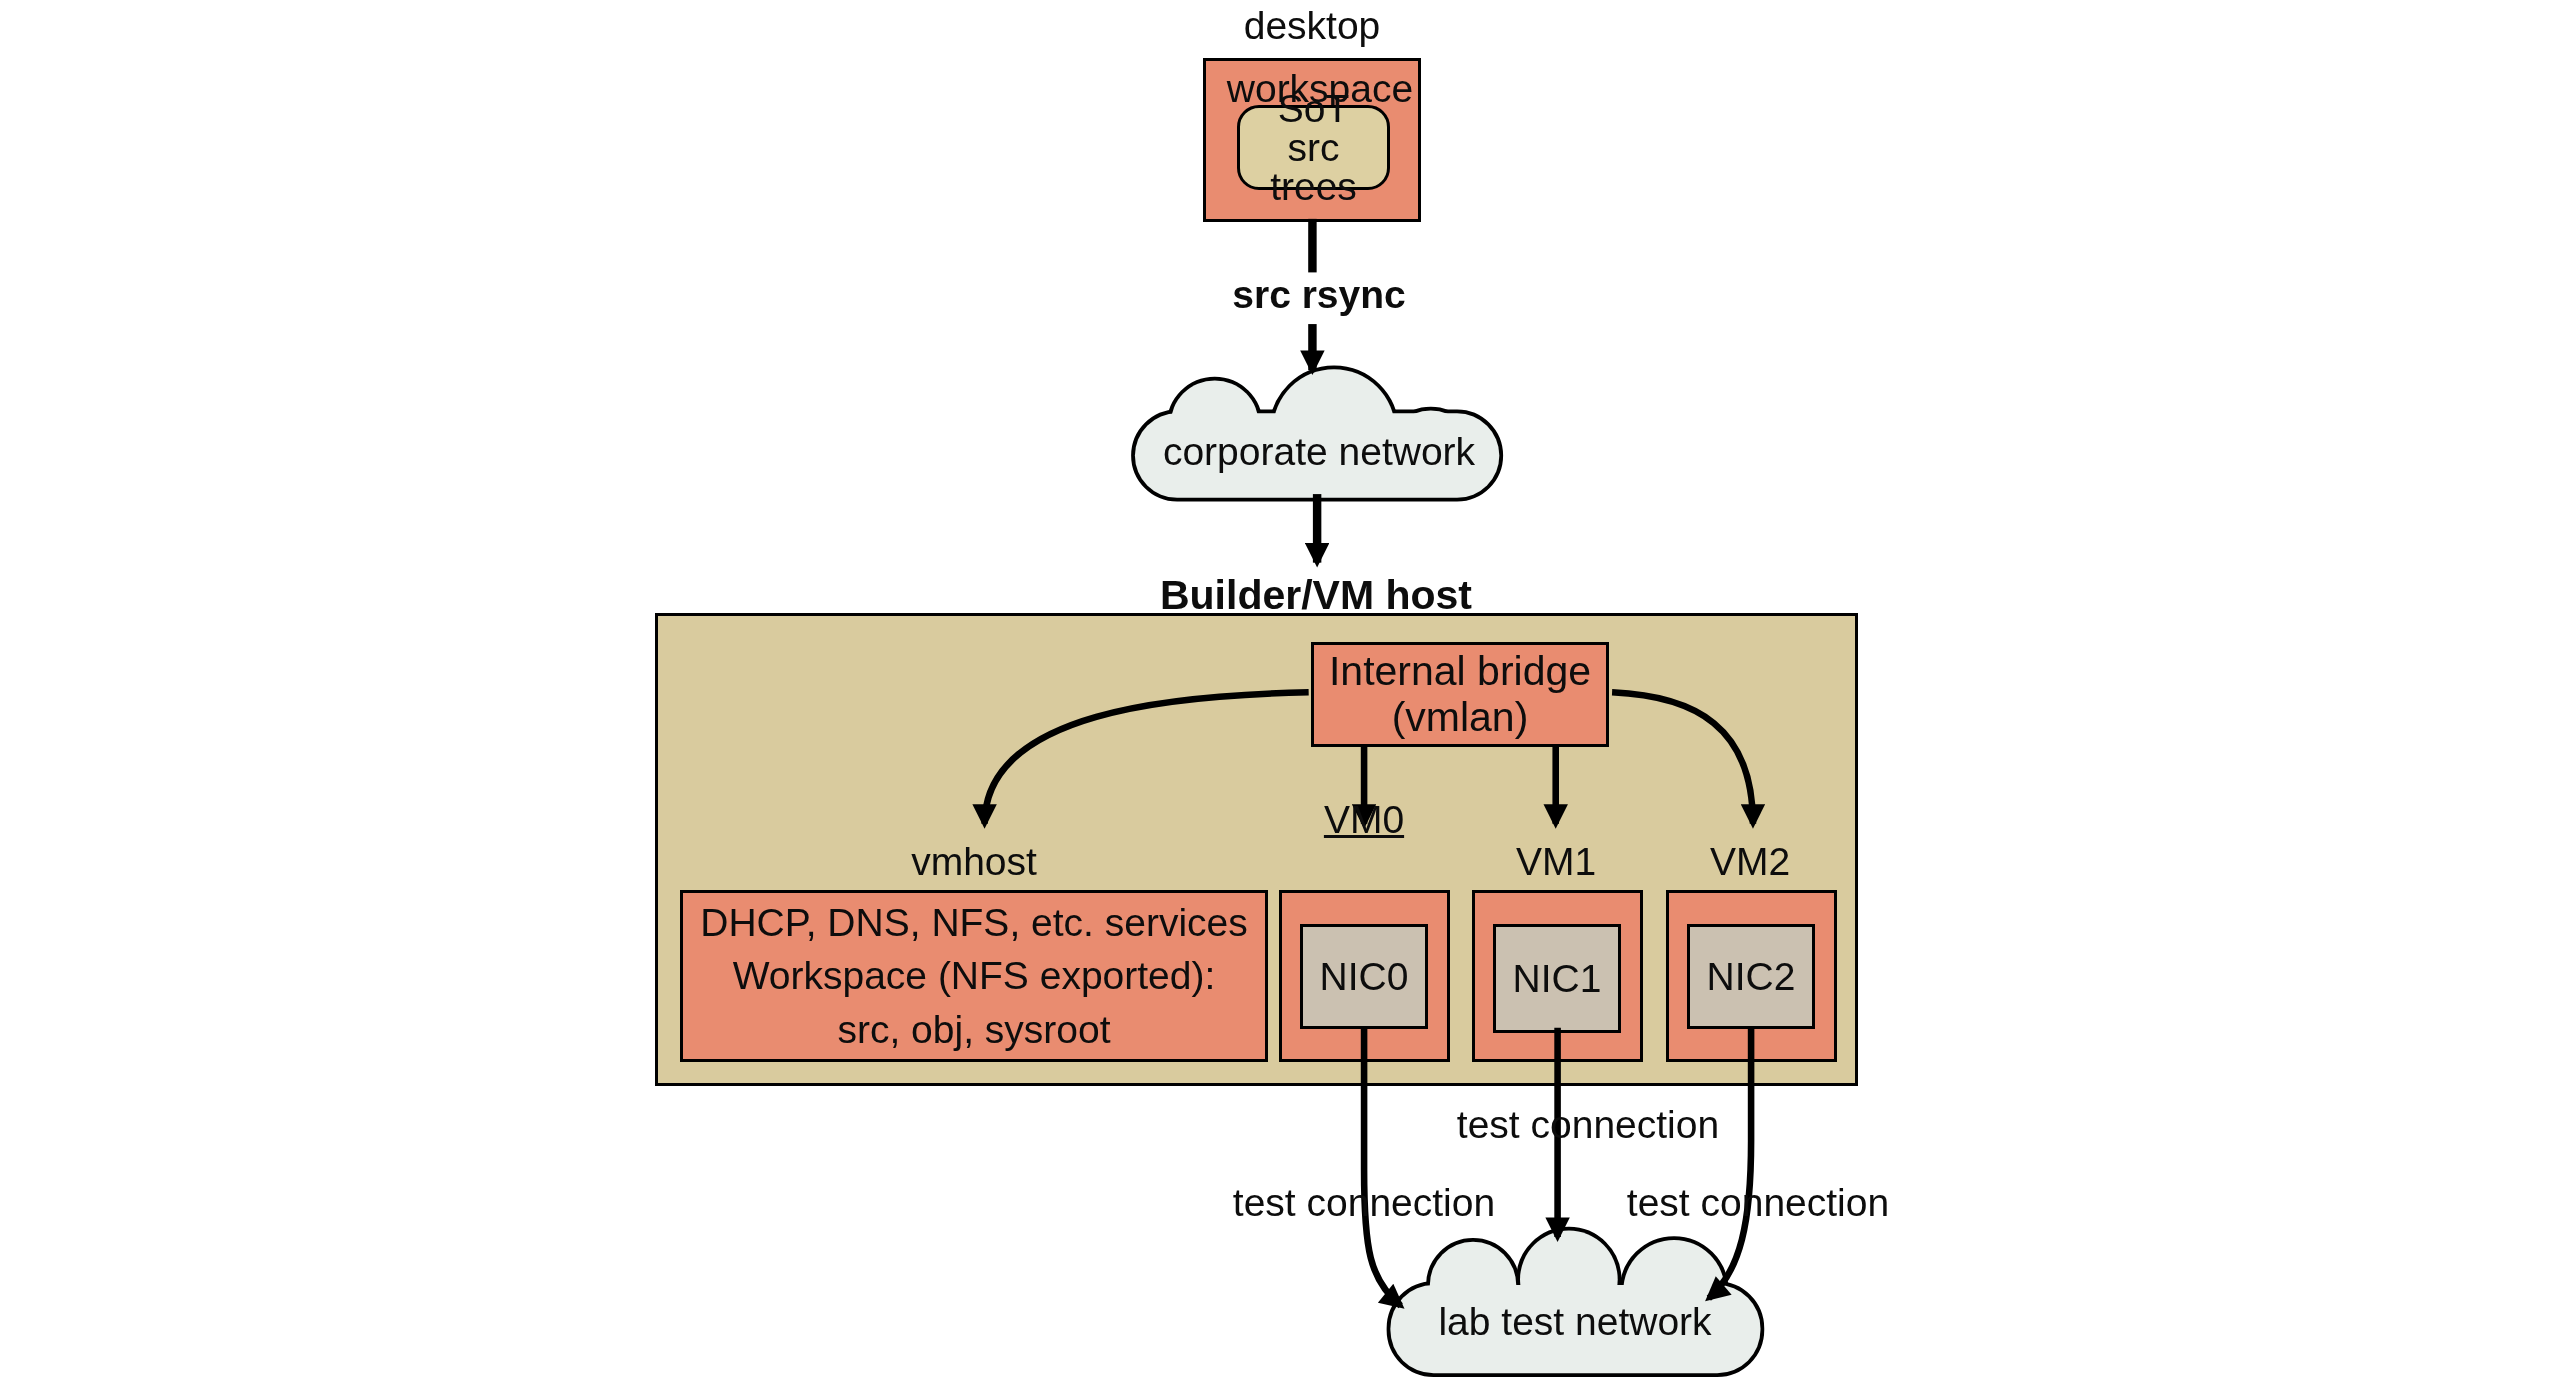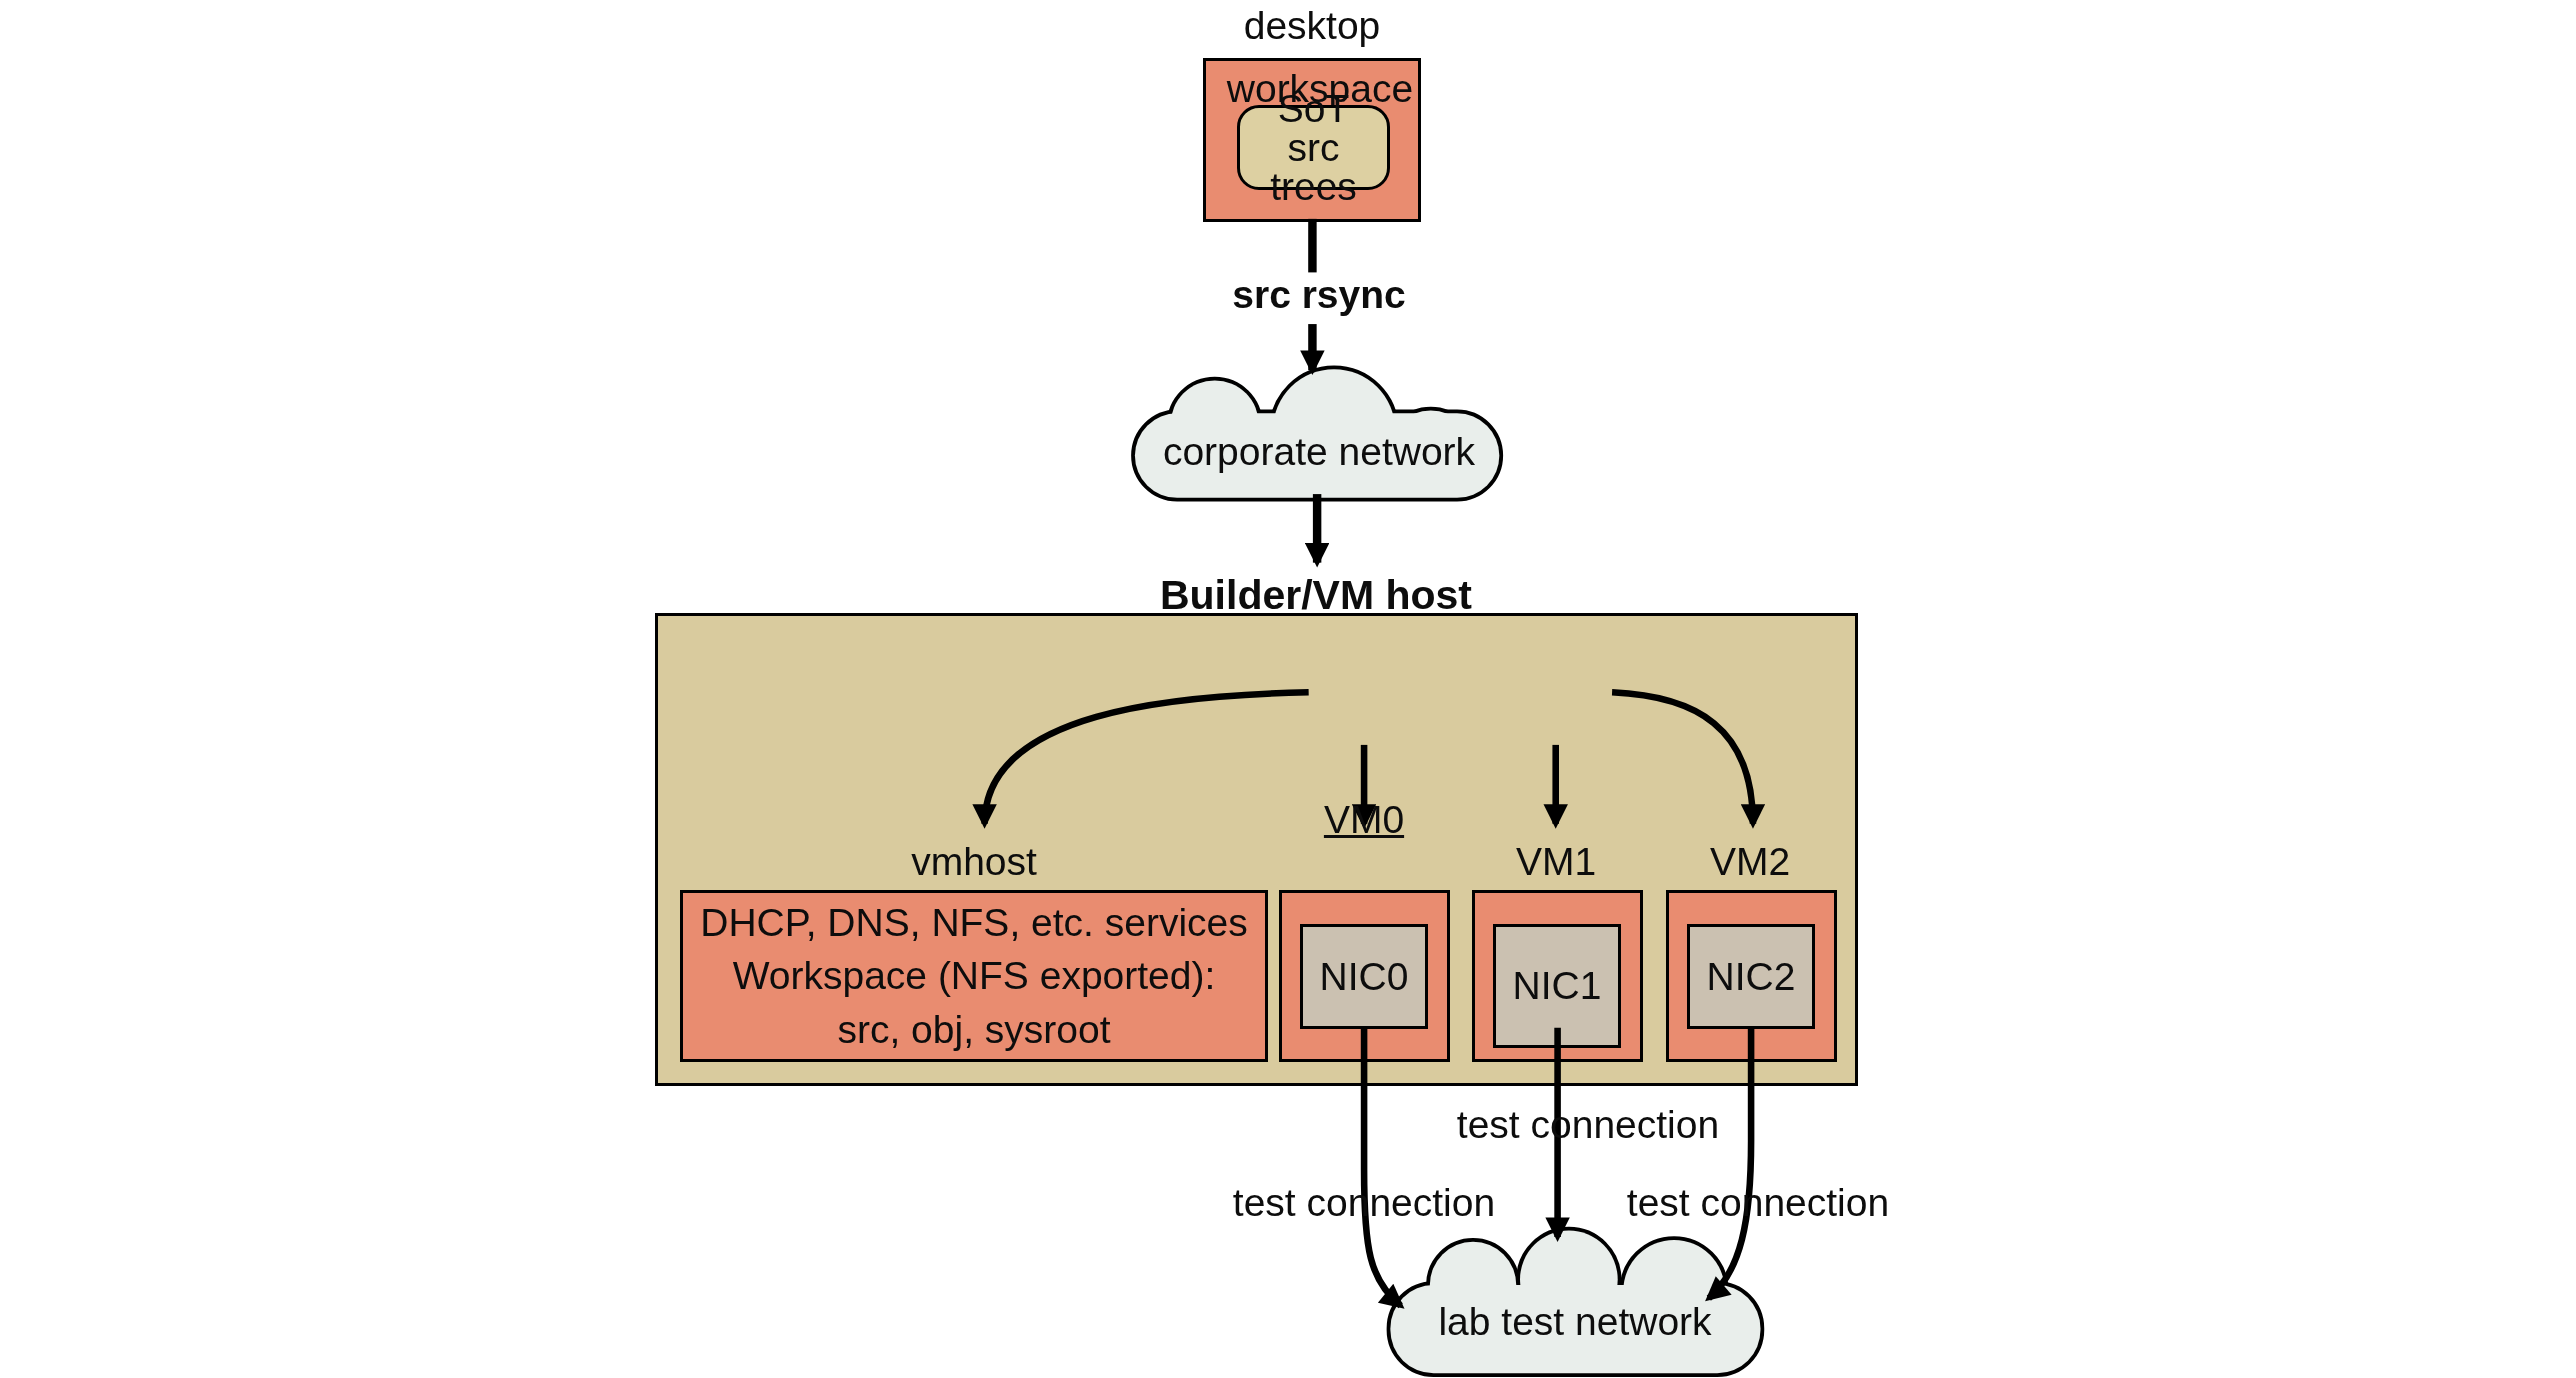--- a/index.html
+++ b/index.html
@@ -57,40 +57,44 @@
   </div>
 
   <div class="label" style="left:1319px; top:275px;font-weight:bold;">src rsync</div>
 
   <div class="label" style="left:1319px; top:432px;">corporate network</div>
 
   <div class="label bold" style="left:1316px; top:574px;">Builder/VM host</div>
 
   <div class="box tanbg" style="left:655px; top:613px; width:1203px; height:473px;"></div>
 
+  <div class="box salmon" style="left:1311px; top:642px; width:298px; height:105px;">
+    <div class="bridge-text">Internal bridge</div>
+    <div class="bridge-text">(vmlan)</div>
+  </div>
 
   <div class="label" style="left:974px; top:842px;">vmhost</div>
   <div class="label" style="left:1364px; top:800px;text-decoration:underline;">VM0</div>
   <div class="label" style="left:1556px; top:842px;">VM1</div>
   <div class="label" style="left:1750px; top:842px;">VM2</div>
 
   <div class="box salmon" style="left:680px; top:890px; width:588px; height:172px;">
     <div class="vmhost-text">DHCP, DNS, NFS, etc. services</div>
     <div class="vmhost-text">Workspace (NFS exported):</div>
     <div class="vmhost-text">src, obj, sysroot</div>
   </div>
 
   <div class="box salmon" style="left:1279px; top:890px; width:171px; height:172px;"></div>
   <div class="box salmon" style="left:1472px; top:890px; width:171px; height:172px;"></div>
   <div class="box salmon" style="left:1666px; top:890px; width:171px; height:172px;"></div>
 
   <div class="box nicbg" style="left:1300px; top:924px; width:128px; height:105px;">
     <div class="nic-text">NIC0</div>
   </div>
-  <div class="box nicbg" style="left:1493px; top:924px; width:128px; height:124px;">
+  <div class="box nicbg" style="left:1493px; top:924px; width:128px; height:109px;">
     <div class="nic-text">NIC1</div>
   </div>
   <div class="box nicbg" style="left:1687px; top:924px; width:128px; height:105px;">
     <div class="nic-text">NIC2</div>
   </div>
 
   <div class="label" style="left:1588px; top:1105px;">test connection</div>
   <div class="label" style="left:1364px; top:1183px;">test connection</div>
   <div class="label" style="left:1758px; top:1183px;">test connection</div>
 

